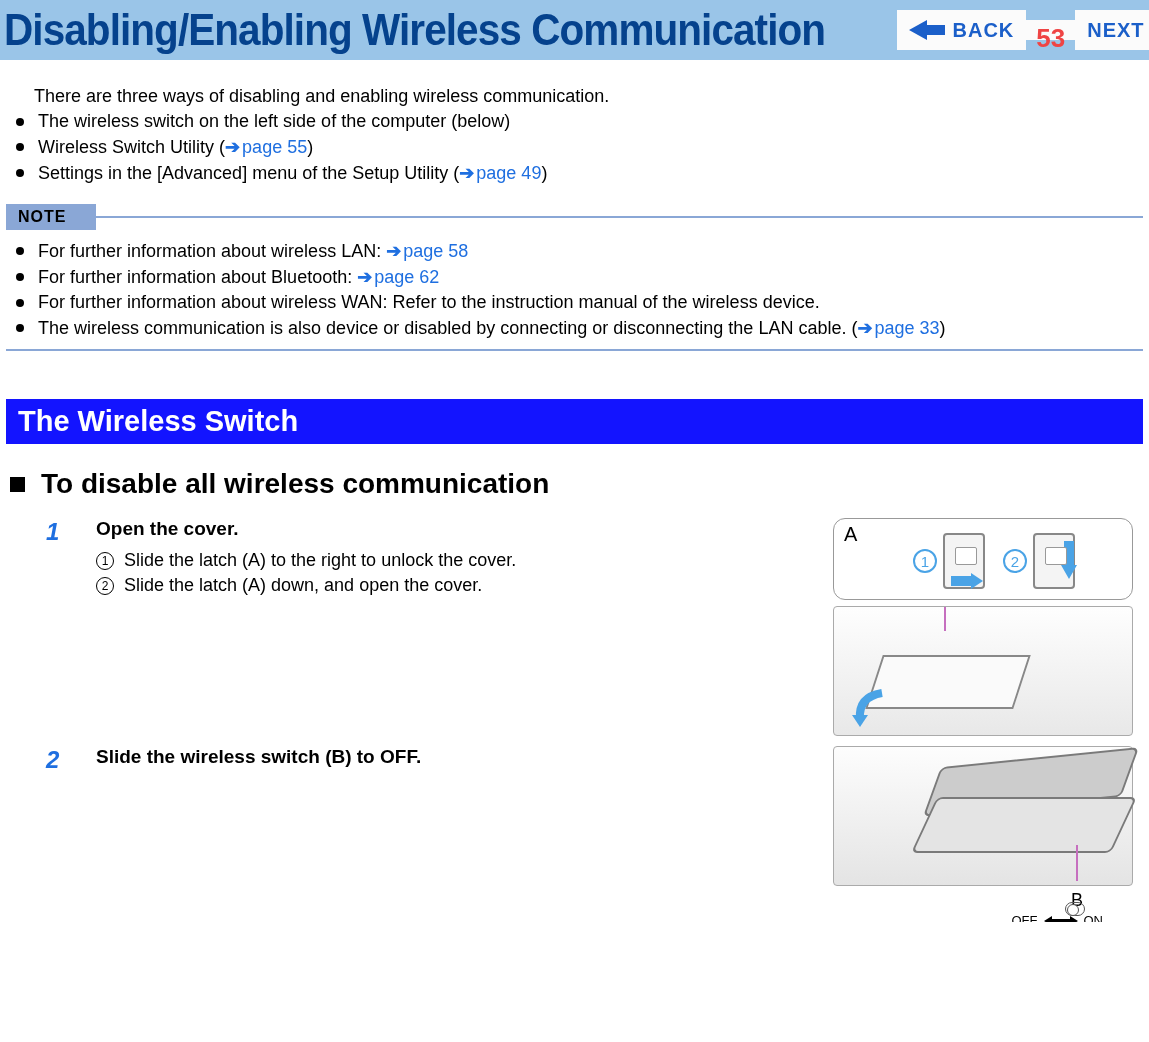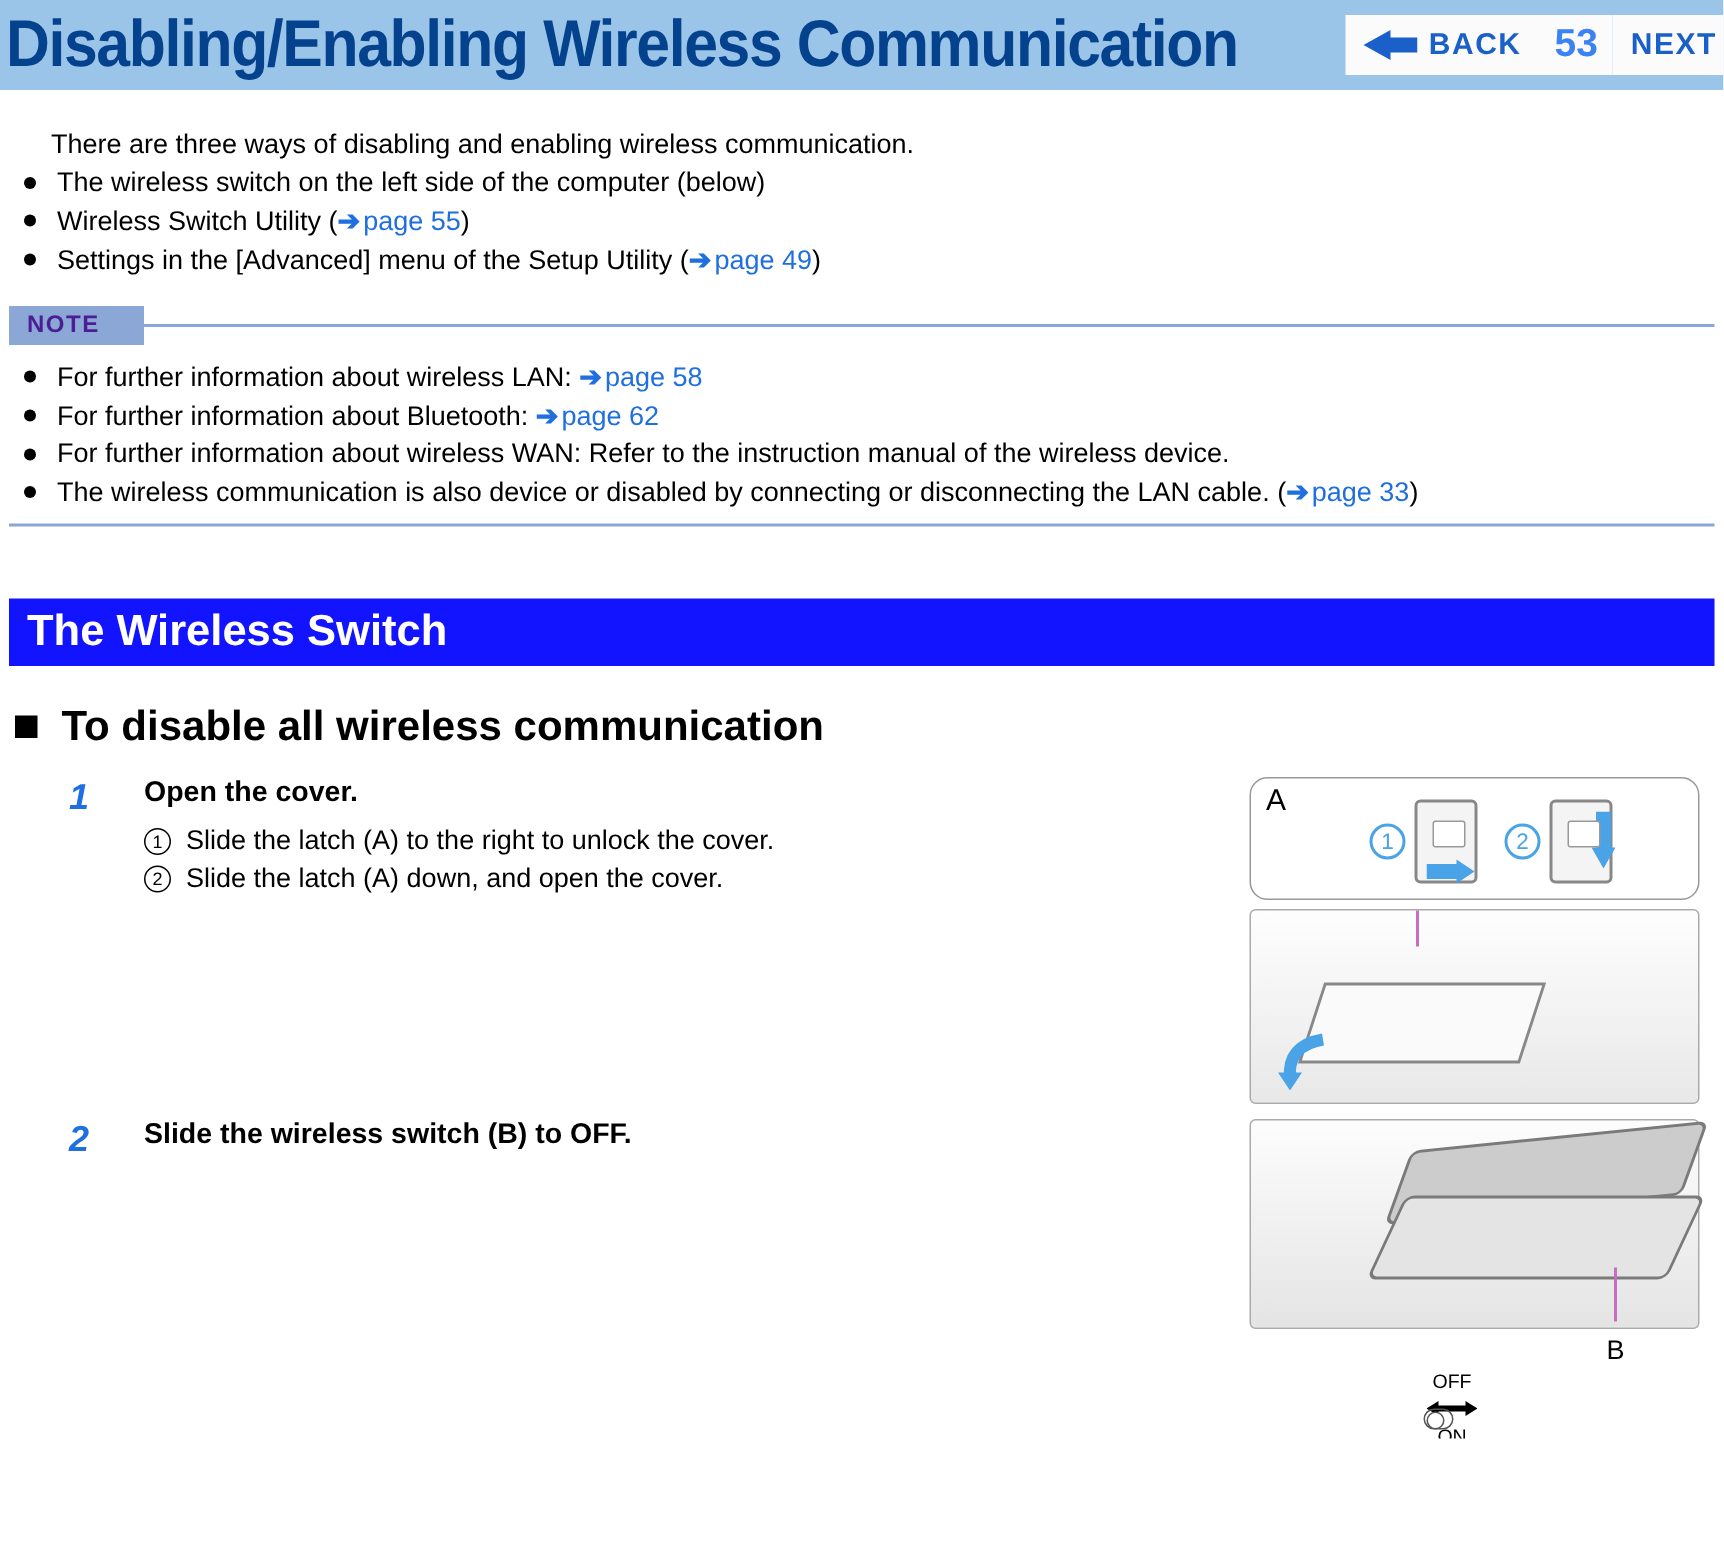--- a/index.html
+++ b/index.html
@@ -44,25 +44,25 @@
     font-weight: bold;
     font-size: 20px;
     letter-spacing: 1px;
     border: none;
   }
   .nav-btn svg { display: block; }
   .nav-back svg { margin-right: 8px; }
   .page-number {
     display: inline-block;
     background: #fbfbfb;
-    color: #3b82f6;
+    color: #ef4444;
     font-weight: bold;
     font-size: 26px;
     padding: 0 10px;
-    height: 40px;
+    height: 20px;
     line-height: 36px;
   }
   .content { padding: 26px 6px 0 6px; }
   .subtitle-line {
     font-weight: bold;
     margin-bottom: 2px;
   }
   .intro-line { margin-bottom: 4px; margin-left: 28px; }
   .bullet-list { list-style: none; padding-left: 32px; }
   .bullet-list li { position: relative; margin-bottom: 4px; }
@@ -89,21 +89,21 @@
     margin-top: 20px;
     margin-bottom: 24px;
   }
   .note-header {
     display: flex;
     align-items: center;
     margin-bottom: 10px;
   }
   .note-label {
     background: #8aa7d6;
-    color: #4c1d95;
+    color: #000000;
     font-weight: bold;
     font-size: 16px;
     padding: 4px 30px 4px 12px;
     letter-spacing: 1px;
   }
   .note-rule-top {
     flex: 1;
     height: 2px;
     background: #8aa7d6;
   }
@@ -291,21 +291,20 @@
   }
   .switch-graphic {
     text-align: right;
     padding-right: 30px;
     margin-top: 2px;
     font-size: 13px;
     display: flex;
     justify-content: flex-end;
     align-items: center;
     gap: 6px;
-    flex-direction: column;
   }
   .switch-graphic .knob {
     width: 20px; height: 14px;
     border: 1px solid #555;
     border-radius: 7px;
     position: relative;
     display: inline-block;
   }
   .switch-graphic .knob::after {
     content: "";

